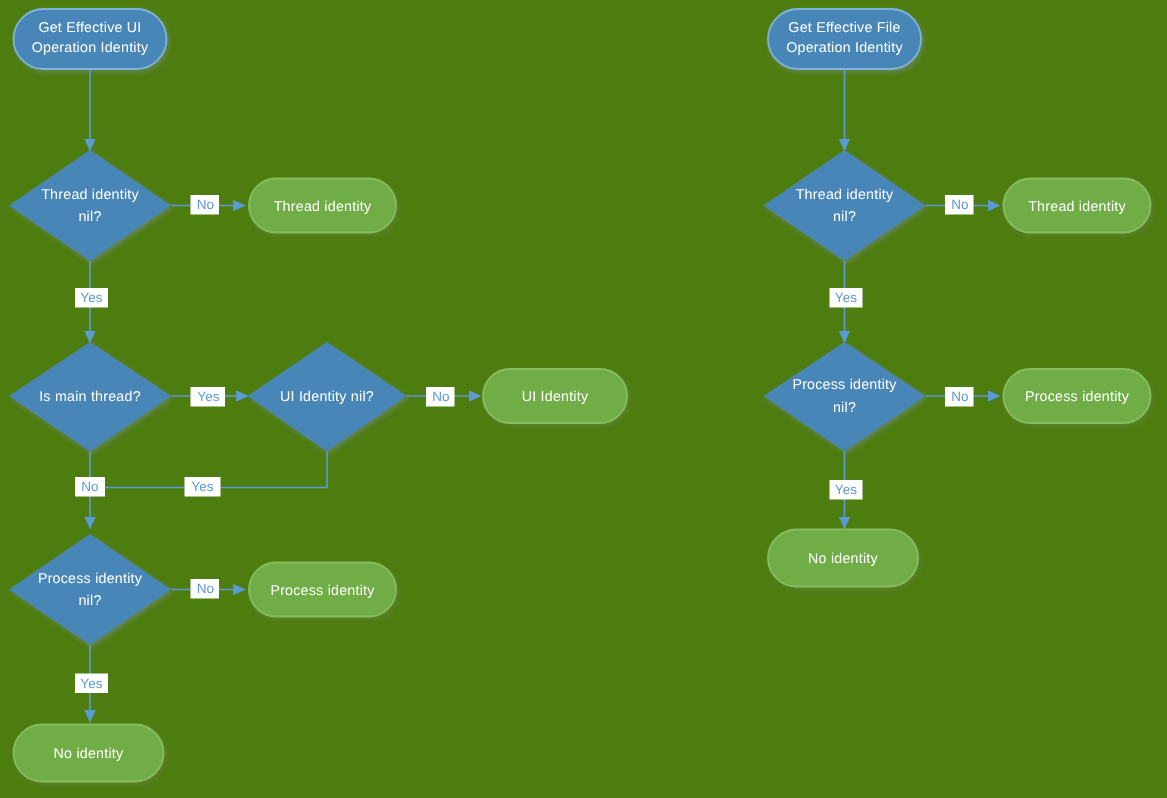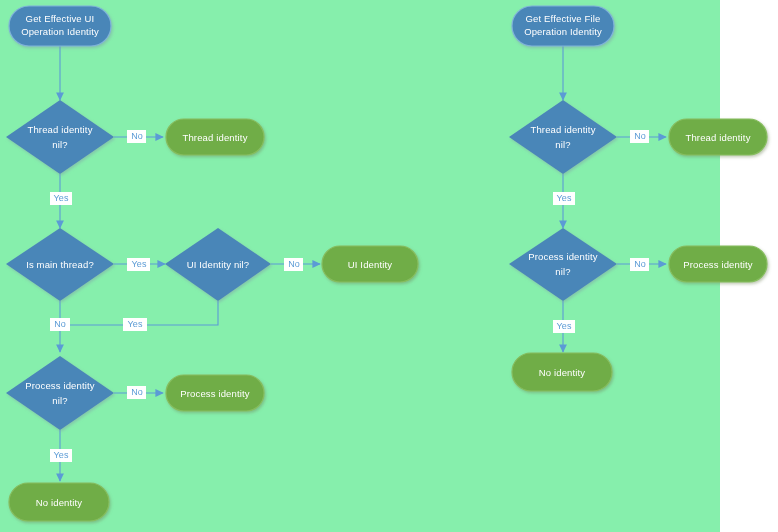--- a/index.html
+++ b/index.html
@@ -9,23 +9,23 @@
     background: #ffffff;
   }
   body {
     width: 778px;
     height: 532px;
     font-family: "Liberation Sans", sans-serif;
     overflow: hidden;
   }
   #diagram-root {
     position: relative;
-    width: 720px;
+    width: 778px;
     height: 532px;
-    background: #86efac;
+    background: #4d7c0f;
   }
   svg.flow {
     position: absolute;
     top: 0;
     left: 0;
     width: 778px;
     height: 532px;
     display: block;
   }
   .node-label {

